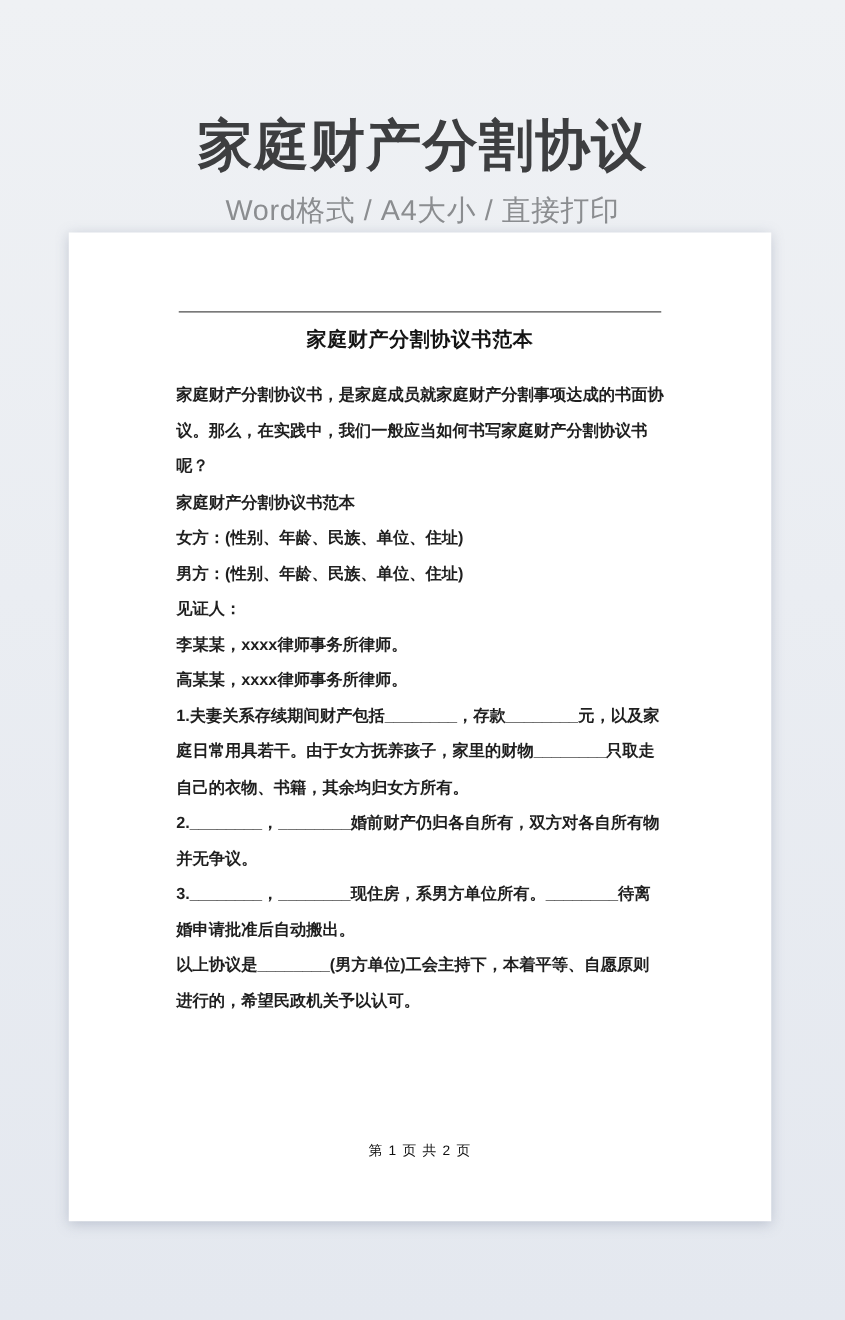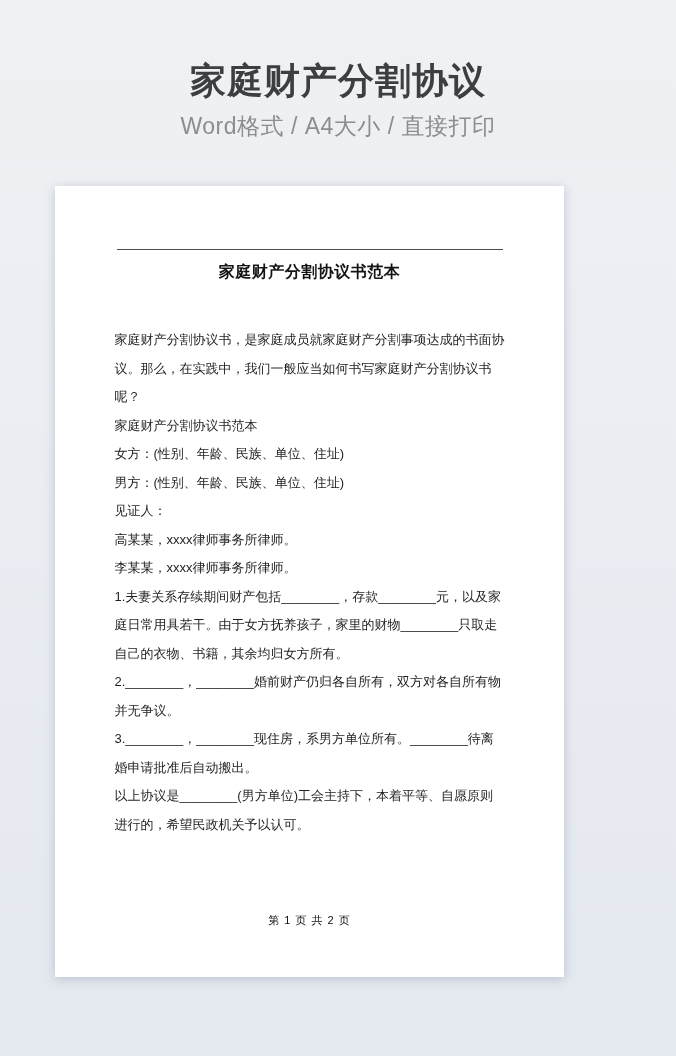--- a/index.html
+++ b/index.html
@@ -7,39 +7,39 @@
   .stage {
     position: relative;
     width: 676px;
     height: 1056px;
     overflow: hidden;
     background: linear-gradient(180deg, #eff1f4 0%, #eaedf2 45%, #e4e8ef 100%);
     font-family: "Liberation Sans", "DejaVu Sans", sans-serif;
   }
   .header { position: absolute; top: 0; left: 0; width: 100%; text-align: center; }
   .header h1 {
-    margin-top: 60px;
-    font-size: 36px;
+    margin-top: 92px;
+    font-size: 44px;
     line-height: 1.15;
     font-weight: 700;
     color: #3d3e40;
     letter-spacing: 1px;
   }
   .header .subtitle {
     margin-top: 12px;
     font-size: 23px;
     line-height: 1.2;
     color: #8b8d90;
     letter-spacing: 0.5px;
   }
   .a4-page {
     position: absolute;
     left: 55px;
     top: 186px;
-    width: 509px;
+    width: 562px;
     height: 791px;
     background: #ffffff;
     box-shadow: 0 2px 10px rgba(110, 120, 145, 0.35);
   }
   .doc-rule {
     position: absolute;
     top: 63px;
     left: 50%;
     transform: translateX(-50%);
     width: 386px;
@@ -52,24 +52,25 @@
     left: 0;
     width: 100%;
     text-align: center;
     font-size: 16px;
     font-weight: 700;
     color: #141414;
     letter-spacing: 0.5px;
   }
   .doc-body {
     position: absolute;
-    top: 140px;
+    top: 116px;
     left: 50%;
     transform: translateX(-50%);
     width: 390px;
+    font-weight: bold;
   }
   .doc-body p {
     font-size: 13px;
     line-height: 28.5px;
     color: #1f1f1f;
     word-break: break-all;
     text-align: left;
   }
   .doc-footer {
     position: absolute;
@@ -96,22 +97,22 @@
   <div class="a4-page">
     <hr class="doc-rule">
     <h2 class="doc-title">家庭财产分割协议书范本</h2>
 
     <div class="doc-body">
       <p>家庭财产分割协议书，是家庭成员就家庭财产分割事项达成的书面协议。那么，在实践中，我们一般应当如何书写家庭财产分割协议书呢？</p>
       <p>家庭财产分割协议书范本</p>
       <p>女方：(性别、年龄、民族、单位、住址)</p>
       <p>男方：(性别、年龄、民族、单位、住址)</p>
       <p>见证人：</p>
+      <p>李某某，xxxx律师事务所律师。</p>
       <p>高某某，xxxx律师事务所律师。</p>
-      <p>李某某，xxxx律师事务所律师。</p>
       <p>1.夫妻关系存续期间财产包括________，存款________元，以及家庭日常用具若干。由于女方抚养孩子，家里的财物________只取走自己的衣物、书籍，其余均归女方所有。</p>
       <p>2.________，________婚前财产仍归各自所有，双方对各自所有物并无争议。</p>
       <p>3.________，________现住房，系男方单位所有。________待离婚申请批准后自动搬出。</p>
       <p>以上协议是________(男方单位)工会主持下，本着平等、自愿原则进行的，希望民政机关予以认可。</p>
     </div>
 
     <div class="doc-footer">第 1 页 共 2 页</div>
   </div>
 
 </div>

